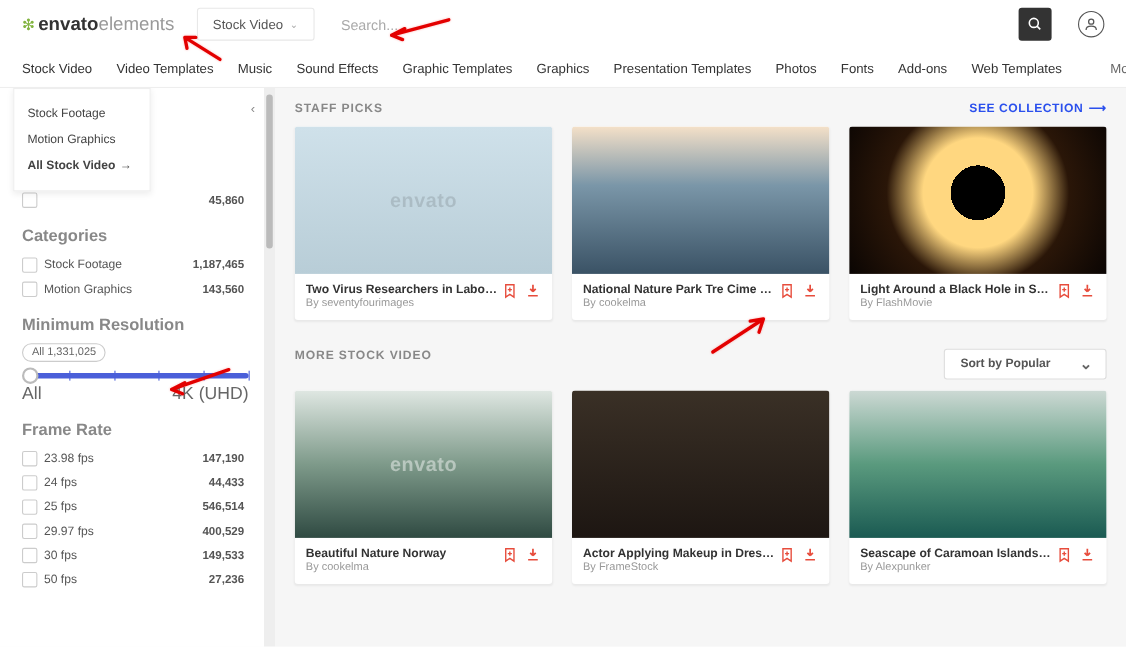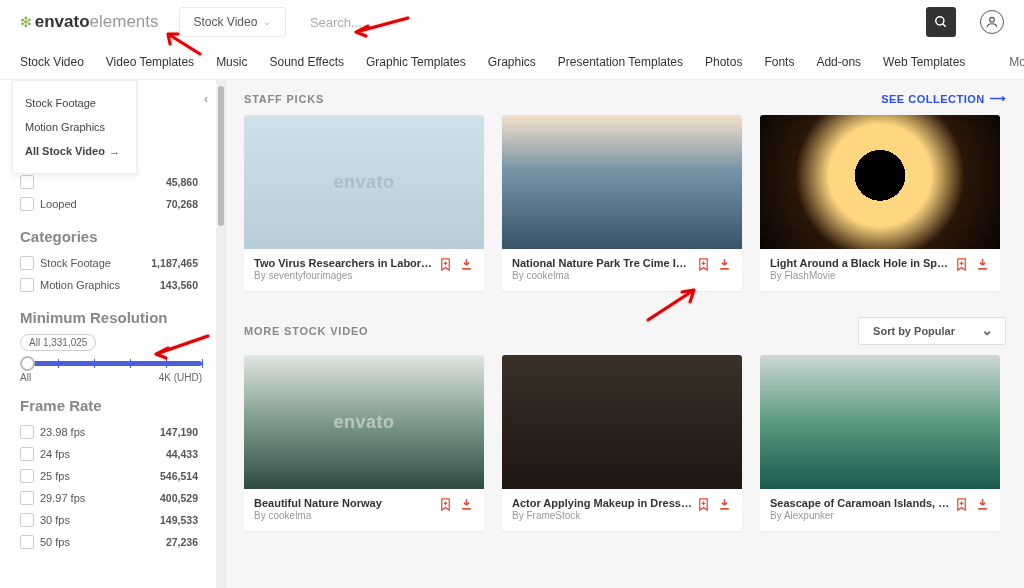--- a/index.html
+++ b/index.html
@@ -14,52 +14,52 @@
 .search-input{flex:1;border:none;outline:none;padding:8px 10px;font-size:13px;color:#701a75}
 .search-input::placeholder{color:#aaa}
 .search-btn{width:30px;height:30px;background:#333;color:#fff;border:none;display:flex;align-items:center;justify-content:center;border-radius:3px;cursor:pointer}
 .avatar{width:24px;height:24px;border:1.5px solid #555;border-radius:50%;margin-left:16px;display:flex;align-items:center;justify-content:center}
 .avatar svg{width:14px;height:14px}
 .navbar{display:flex;align-items:center;padding:0 20px;height:36px;border-bottom:1px solid #eee;font-size:12px;color:#333;gap:22px}
 .nav-item{cursor:pointer;white-space:nowrap}
 .nav-divider{width:1px;height:16px;background:#ddd}
 .nav-more{color:#666}
 .body{display:flex;height:508px}
-.sidebar{width:216px;padding:10px 0 10px 20px;position:relative;font-size:11px;color:#666;overflow:hidden}
+.sidebar{width:240px;padding:10px 0 10px 20px;position:relative;font-size:11px;color:#666;overflow:hidden}
 .dropdown{position:absolute;top:0;left:12px;width:125px;background:#fff;border:1px solid #eee;box-shadow:0 2px 6px rgba(0,0,0,.08);z-index:5;padding:10px 0}
 .dropdown div{padding:6px 12px;font-size:11px;color:#444;cursor:pointer}
 .dropdown .sel{font-weight:600;display:flex;align-items:center;gap:4px}
 .collapse-btn{position:absolute;top:12px;right:8px;color:#888;cursor:pointer;font-size:12px}
 .filter-row{display:flex;align-items:center;justify-content:flex-start;padding:3px 18px 3px 0;margin-bottom:2px}
 .filter-row .chk{width:14px;height:14px;border:1px solid #ccc;border-radius:2px;margin-right:6px}
 .filter-row .lbl{flex:1;font-size:11px;color:#555}
 .filter-row .cnt{font-size:10.5px;color:#555;font-weight:600}
 .section-head{font-size:15px;color:#888;font-weight:600;margin:14px 0 8px}
 .spacer-top{height:82px}
 .slider-badge{display:inline-block;border:1px solid #ccc;border-radius:10px;padding:2px 8px;font-size:10px;color:#666;margin-bottom:6px}
 .slider-track{position:relative;height:5px;background:#4a5fd9;border-radius:3px;margin:4px 14px 4px 2px}
 .slider-tick{position:absolute;top:-2px;width:1px;height:9px;background:#4a5fd9}
 .slider-thumb{position:absolute;left:-2px;top:-5px;width:15px;height:15px;background:#fff;border:2px solid #bbb;border-radius:50%}
-.slider-labels{display:flex;justify-content:space-between;font-size:10px;color:#666;padding-right:14px;margin-top:6px}
+.slider-labels{display:flex;justify-content:space-between;font-size:16px;color:#666;padding-right:14px;margin-top:6px}
 .content{flex:1;background:#f6f6f6;padding:12px 18px;overflow:hidden;position:relative}
 .scrollbar{position:absolute;left:0;top:0;bottom:0;width:10px;background:rgba(0,0,0,.03)}
 .scrollbar .thumb{position:absolute;left:2px;width:6px;top:6px;height:140px;background:#bbb;border-radius:3px}
 .sec-header{display:flex;justify-content:space-between;align-items:flex-end;margin:0 0 10px 10px}
 .sec-title{font-size:11px;letter-spacing:.8px;color:#888;font-weight:600}
 .see-coll{font-size:11px;font-weight:700;color:#2b50ed;letter-spacing:.5px;display:flex;align-items:center;gap:5px;cursor:pointer}
 .cards{display:flex;gap:18px;margin-left:10px}
 .card{width:240px;background:#fff;border-radius:3px;overflow:hidden;box-shadow:0 1px 2px rgba(0,0,0,.06)}
 .thumb{height:134px;position:relative;display:flex;align-items:center;justify-content:center;overflow:hidden}
 .card-body{padding:8px 10px 10px;display:flex;align-items:flex-start}
 .card-text{flex:1;min-width:0}
 .card-title{font-size:11px;font-weight:600;color:#333;white-space:nowrap;overflow:hidden;text-overflow:ellipsis}
 .card-by{font-size:10px;color:#999;margin-top:1px}
 .card-actions{display:flex;gap:6px;margin-left:4px}
 .ico{width:15px;height:15px;color:#e74c3c}
-.sec2{display:flex;justify-content:space-between;align-items:center;margin:26px 0 10px 10px}
+.sec2{display:flex;justify-content:space-between;margin:26px 0 10px 10px}
 .sort-btn{background:#fff;border:1px solid #ddd;padding:7px 50px 7px 14px;font-size:11px;color:#555;font-weight:600;border-radius:3px;cursor:pointer;position:relative}
 .sort-btn::after{content:"⌄";position:absolute;right:12px;top:4px;font-size:14px;color:#666}
 .arrow{position:absolute;z-index:50}
 .arrow svg{filter:drop-shadow(0 0 1px rgba(255,0,0,.3))}
 
 .t1{background:linear-gradient(180deg,#cfe1ea 0%,#b8cdd7 100%)}
 .t2{background:linear-gradient(180deg,#f4e0c8 0%,#7a96a8 40%,#3a5265 100%)}
 .t3{background:radial-gradient(circle at 50% 45%,#000 0 18%,#ffd780 18% 36%,#2a1608 60%,#0a0503 100%)}
 .t4{background:linear-gradient(180deg,#dfe7e2 0%,#7e9a8a 50%,#2f4a42 100%)}
 .t5{background:linear-gradient(180deg,#3a3026 0%,#1d1612 100%)}
@@ -124,25 +124,20 @@
         </div>
     </div>
     <div class="collapse-btn">‹</div>
 
     <div class="spacer-top"></div>
     <div class="filter-row">
         <span class="chk"></span>
         <span class="lbl"></span>
         <span class="cnt">45,860</span>
       </div>
-    <div class="filter-row">
-        <span class="chk"></span>
-        <span class="lbl">Looped</span>
-        <span class="cnt">70,268</span>
-      </div>
 
     <div class="section-head">Categories</div>
     <div class="filter-row">
         <span class="chk"></span>
         <span class="lbl">Stock Footage</span>
         <span class="cnt">1,187,465</span>
       </div>
     <div class="filter-row">
         <span class="chk"></span>
         <span class="lbl">Motion Graphics</span>

